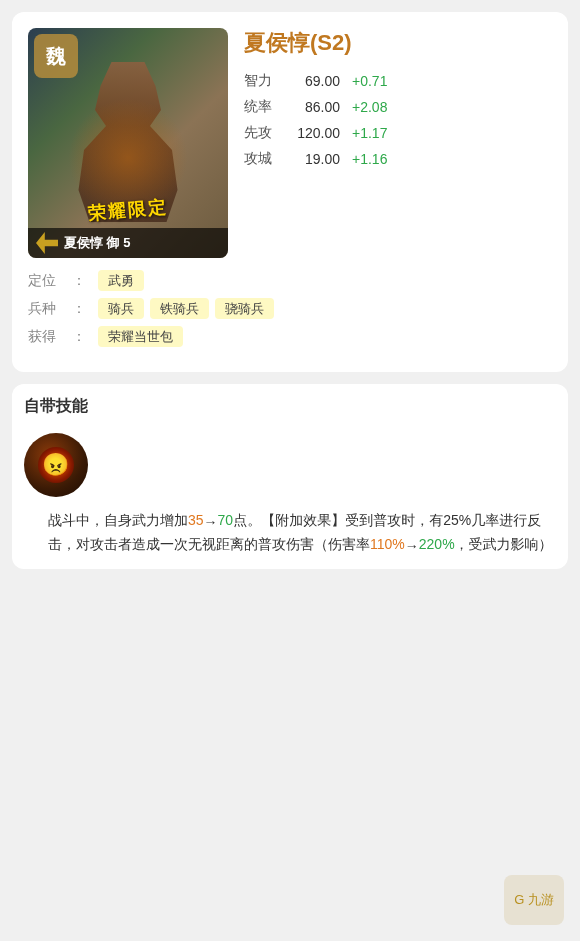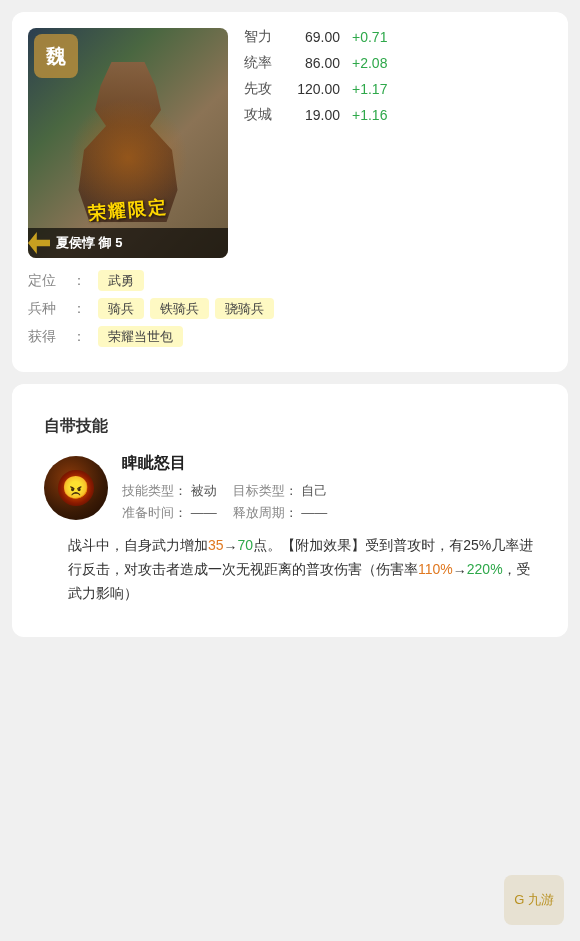--- a/index.html
+++ b/index.html
@@ -85,21 +85,21 @@
       font-weight: bold;
     }
 
     
     .hero-rank-bar {
       position: absolute;
       bottom: 0;
       left: 0;
       right: 0;
       background: rgba(0,0,0,0.65);
-      padding: 4px 0;
+      padding: 4px 8px;
       display: flex;
       align-items: center;
       gap: 6px;
       margin-top: 40px;
     }
 
     .rank-arrow {
       width: 22px;
       height: 22px;
       background: #c8a020;
@@ -184,21 +184,21 @@
       font-size: 13px;
       color: #444;
       margin-right: 6px;
     }
 
     
     .skills-card {
       background: #fff;
       border-radius: 12px;
       margin: 0 12px 12px;
-      padding: 32px;
+      padding: 12px;
     }
 
     .section-title {
       font-size: 16px;
       font-weight: bold;
       color: #333;
       margin-bottom: 16px;
     }
 
     .skill-header {
@@ -319,20 +319,21 @@
         <div class="honor-banner">荣耀限定</div>
 
         <div class="hero-rank-bar">
           <div class="rank-arrow"></div>
           <span class="rank-text">夏侯惇 御 5</span>
         </div>
       </div>
     </div>
 
     <div class="stats-panel">
+      <div class="hero-title">夏侯惇(S2)</div>
 
       <div id="stats-rows">
 
           <div class="stat-row">
     <span class="stat-label">智力</span>
     <span class="stat-value">69.00</span>
     <span class="stat-bonus">+0.71</span>
   </div>
           <div class="stat-row">
     <span class="stat-label">统率</span>
@@ -378,41 +379,20 @@
 
 <div class="skills-card">
   <div class="section-title">自带技能</div>
 
   <div class="skill-header">
     <div class="skill-icon">
       <div class="skill-icon-inner">
         <span class="skill-icon-face">😠</span>
       </div>
     </div>
-    <div>
-      <div class="skill-name">睥眦怒目</div>
-      <div class="skill-meta">
-        <div class="skill-meta-item">
-          <span class="skill-meta-label">技能类型</span>：
-          <span>被动</span>
-        </div>
-        <div class="skill-meta-item">
-          <span class="skill-meta-label">目标类型</span>：
-          <span>自己</span>
-        </div>
-        <div class="skill-meta-item">
-          <span class="skill-meta-label">准备时间</span>：
-          <span>——</span>
-        </div>
-        <div class="skill-meta-item">
-          <span class="skill-meta-label">释放周期</span>：
-          <span>——</span>
-        </div>
-      </div>
-    </div>
   </div>
 
   <div class="skill-desc" id="skill-desc">
     
   <span>战斗中，自身武力增加</span><span class="highlight-from">35</span><span>→</span><span class="highlight-to">70</span><span>点。【附加效果】受到普攻时，有25%几率进行反击，对攻击者造成一次无视距离的普攻伤害（伤害率</span><span class="highlight-from">110%</span><span>→</span><span class="highlight-to">220%</span><span>，受武力影响）</span></div>
 </div>
 
 <div class="watermark">G 九游</div>
 
 </body></html>

